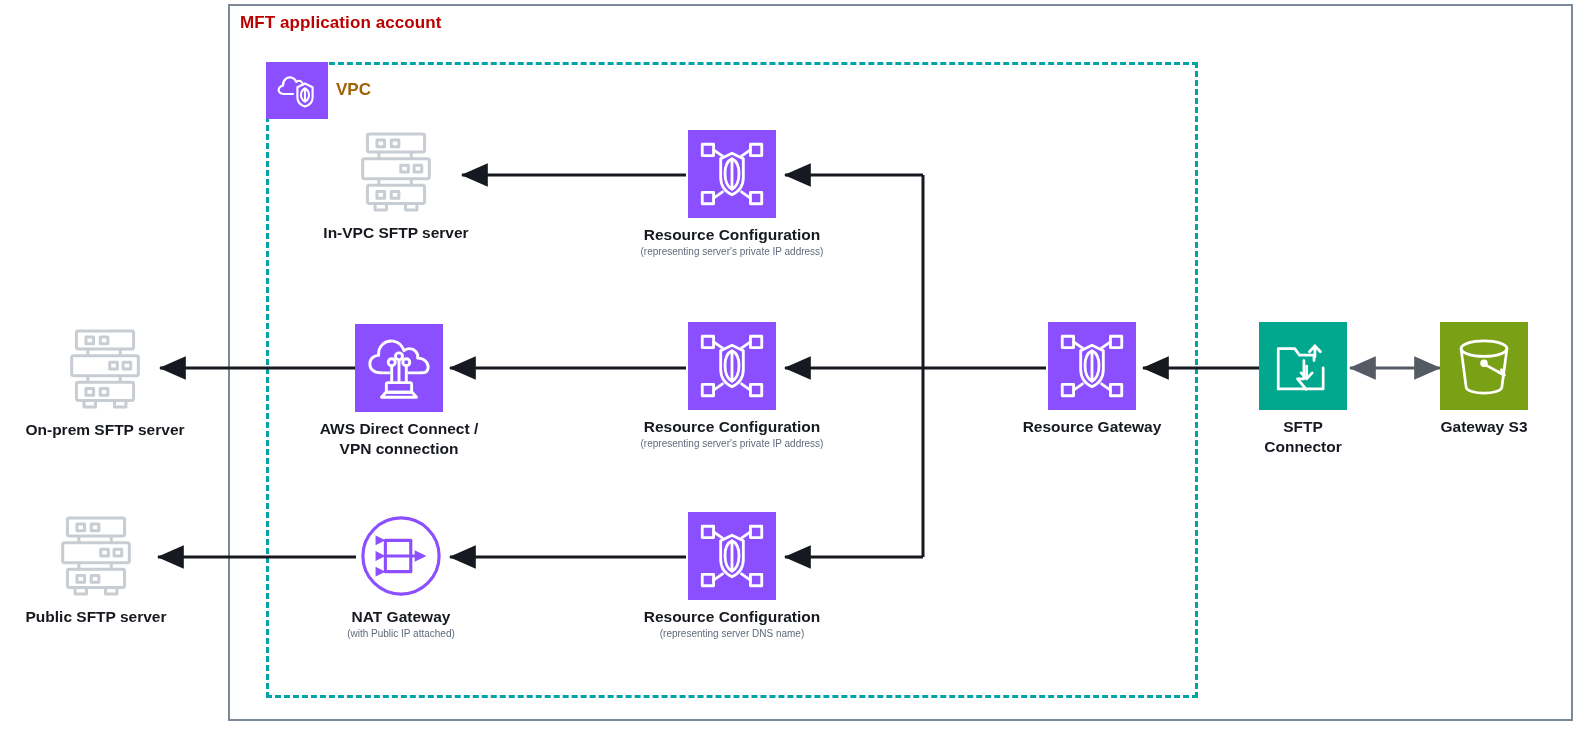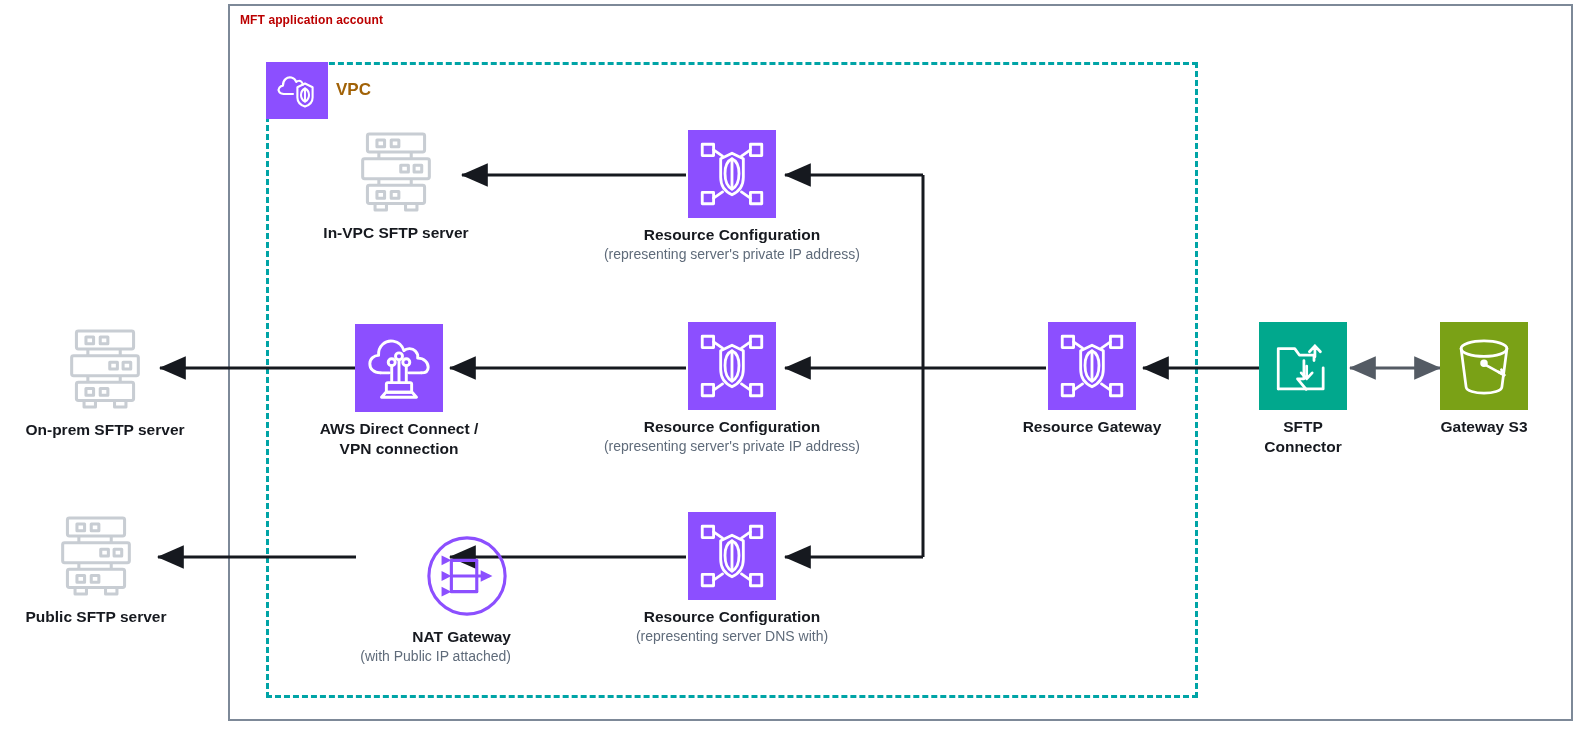--- a/index.html
+++ b/index.html
@@ -27,21 +27,21 @@
     width: 1345px;
     height: 717px;
     border: 2px solid #7d8998;
     box-sizing: border-box;
     background: transparent;
   }
   .account-title {
     position: absolute;
     left: 240px;
     top: 13px;
-    font-size: 12px;
+    font-size: 17px;
     font-weight: bold;
     color: #bb0000;
     letter-spacing: 0.1px;
     white-space: nowrap;
   }
   .vpc-box {
     position: absolute;
     left: 266px;
     top: 62px;
     width: 932px;
@@ -96,21 +96,21 @@
     margin-top: 7px;
     font-size: 15.5px;
     font-weight: bold;
     color: #16191f;
     text-align: center;
     line-height: 1.32;
     white-space: pre-line;
   }
   .node .sub {
     margin-top: 1px;
-    font-size: 14px;
+    font-size: 10px;
     color: #5f6b7a;
     text-align: center;
     line-height: 1.25;
     white-space: nowrap;
   }
 
   
   #wires {
     position: absolute;
     left: 0;
@@ -346,33 +346,33 @@
   <div class="node" style="left:96px; top:512px;">
     <div class="art plain">
       <svg width="80" height="86" viewBox="0 0 84 90">
           <use href="#sym-server"></use>
         </svg>
     </div>
     <div class="title">Public SFTP server</div>
     <div class="sub"></div>
   </div>
 
-  <div class="node" style="left:401px; top:532px;align-items:flex-end;">
+  <div class="node" style="left:401px; top:512px;">
     <div class="art plain">
       <svg width="86" height="86" viewBox="0 0 88 88">
           <use href="#sym-nat"></use>
         </svg>
     </div>
     <div class="title">NAT Gateway</div>
     <div class="sub">(with Public IP attached)</div>
   </div>
 
   <div class="node" style="left:732px; top:512px;">
     <div class="art sq-purple">
       <svg width="68" height="68" viewBox="0 0 72 72">
           <use href="#sym-rescfg"></use>
         </svg>
     </div>
     <div class="title">Resource Configuration</div>
-    <div class="sub">(representing server DNS with)</div>
+    <div class="sub">(representing server DNS name)</div>
   </div>
 
 </div>
 
 </body></html>

